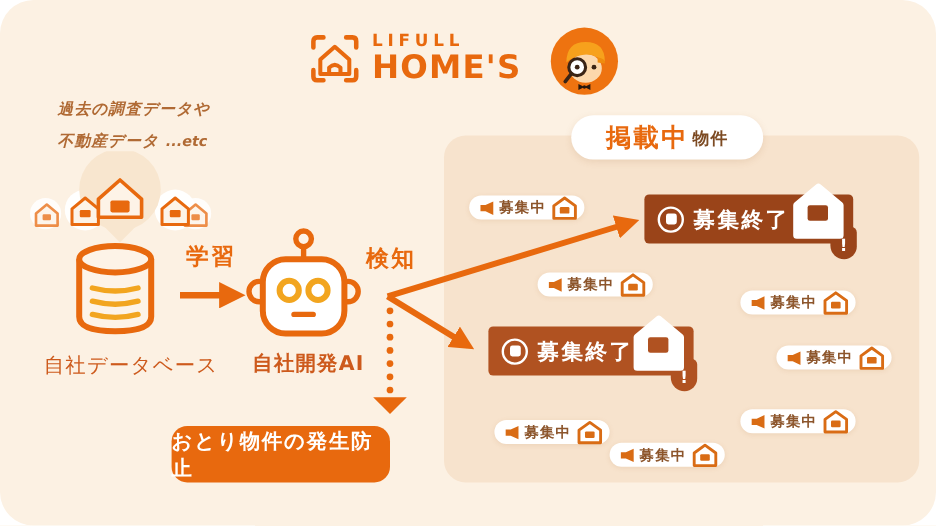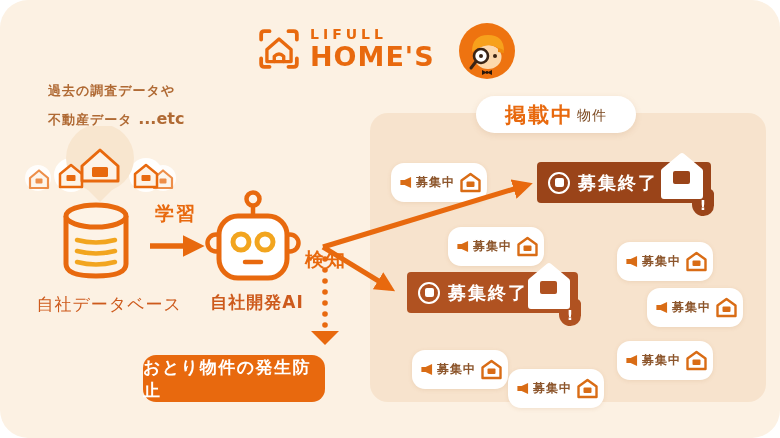--- a/index.html
+++ b/index.html
@@ -14,42 +14,42 @@
 
   
   .logo{position:absolute;left:258px;top:22px;display:flex;align-items:flex-end;}
   .logo-icon{width:42px;height:42px;margin-top:6px;}
   .logo-text{margin-left:10px;color:var(--orange);}
   .brand-top{font-size:14px;font-weight:bold;letter-spacing:4px;}
   .brand-bottom{font-size:27px;font-weight:700;letter-spacing:1px;line-height:1.0;margin-top:1px;}
   .mascot{position:absolute;left:458px;top:22px;width:58px;height:58px;}
 
   
-  .note{position:absolute;left:48px;top:82px;color:var(--note-brown);font-weight:bold;}
+  .note{position:absolute;left:48px;top:82px;color:var(--note-brown);font-weight:bold;font-style:italic;}
   .note-line1{font-size:13px;letter-spacing:1px;}
   .note-line2{font-size:13px;letter-spacing:1px;margin-top:9px;}
-  .note-etc{font-size:16px;letter-spacing:0;}
+  .note-etc{font-size:12px;letter-spacing:0;}
   .cluster{position:absolute;left:18px;top:126px;}
   .db{position:absolute;left:60px;top:202px;}
   .db-label{position:absolute;left:12px;top:293px;width:170px;text-align:right;color:var(--label-brown);font-size:17px;font-weight:normal;letter-spacing:1px;}
   .learn-label{position:absolute;left:146px;top:201px;width:60px;text-align:center;color:var(--orange);font-size:19px;font-weight:bold;letter-spacing:2px;}
   .robot{position:absolute;left:205px;top:185px;}
   .ai-label{position:absolute;left:198px;top:291px;width:118px;text-align:center;color:var(--label-brown);font-size:17px;font-weight:bold;letter-spacing:1px;}
-  .detect-label{position:absolute;left:305px;top:203px;color:var(--orange);font-size:19px;font-weight:bold;letter-spacing:2px;margin-top:44px;}
+  .detect-label{position:absolute;left:305px;top:203px;color:var(--orange);font-size:19px;font-weight:bold;letter-spacing:2px;}
   .result-btn{position:absolute;left:143px;top:355px;width:182px;height:47px;background:var(--orange);border-radius:13px;
     color:#fff;font-size:17px;font-weight:bold;letter-spacing:1.5px;display:flex;align-items:center;justify-content:center;z-index:4;}
 
   
   .panel{position:absolute;left:370px;top:113px;width:396px;height:289px;background:var(--panel-bg);border-radius:18px;padding-left:18px;}
   .panel-header{position:absolute;left:106px;top:-17px;width:160px;height:37px;background:#fff;border-radius:19px;
     display:flex;align-items:center;justify-content:center;box-shadow:0 2px 6px rgba(170,110,60,.15);}
   .header-main{color:var(--orange);font-size:21px;font-weight:800;letter-spacing:2px;}
-  .header-sub{color:var(--header-sub);font-size:14px;font-weight:normal;letter-spacing:1px;margin-left:3px;margin-top:3px;}
-
-  .active-badge{position:absolute;height:39px;background:#fff;border-radius:13px;display:flex;align-items:center;
+  .header-sub{color:var(--header-sub);font-size:14px;font-weight:bold;letter-spacing:1px;margin-left:3px;margin-top:3px;}
+
+  .active-badge{position:absolute;height:20px;background:#fff;border-radius:13px;display:flex;align-items:center;
     padding:0 5px 0 8px;box-shadow:0 1px 4px rgba(180,120,70,.15);z-index:2;}
   .active-badge .lbl{color:var(--badge-text);font-size:12px;font-weight:bold;letter-spacing:1px;margin:0 4px;}
   .active-badge svg{display:block;}
 
   .ended-badge{position:absolute;height:41px;border-radius:4px;display:flex;align-items:center;padding-left:11px;z-index:2;}
   .ended-1{background:var(--ended-bg-1);}
   .ended-2{background:var(--ended-bg-2);}
   .ended-badge .lbl{color:#fff;font-size:18px;font-weight:bold;letter-spacing:2px;margin-left:8px;}
   .stop-icon{width:22px;height:22px;border:2.5px solid #fff;border-radius:50%;display:flex;align-items:center;justify-content:center;flex:none;}
   .stop-icon span{width:9px;height:9px;background:#fff;border-radius:2px;display:block;}

